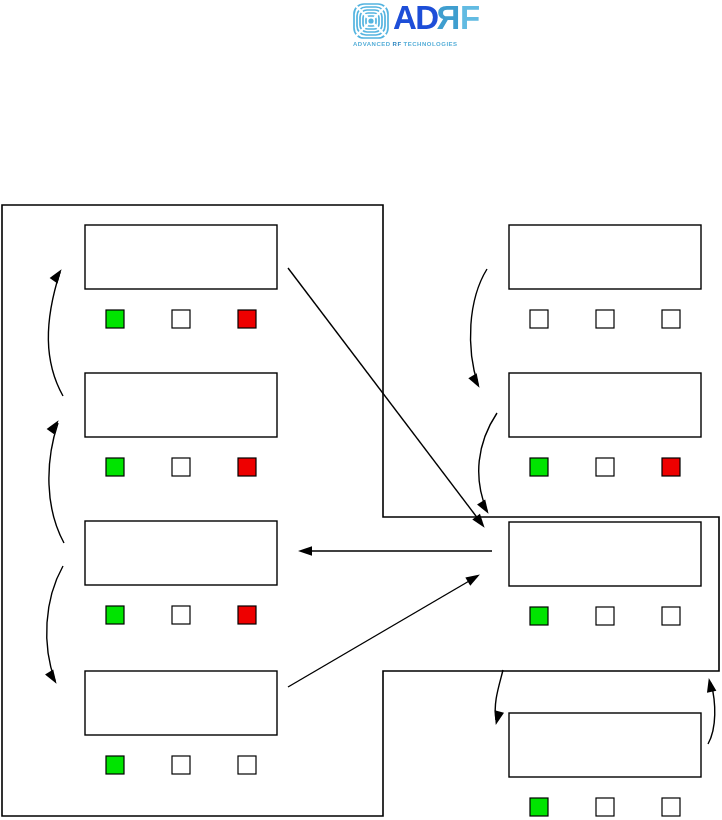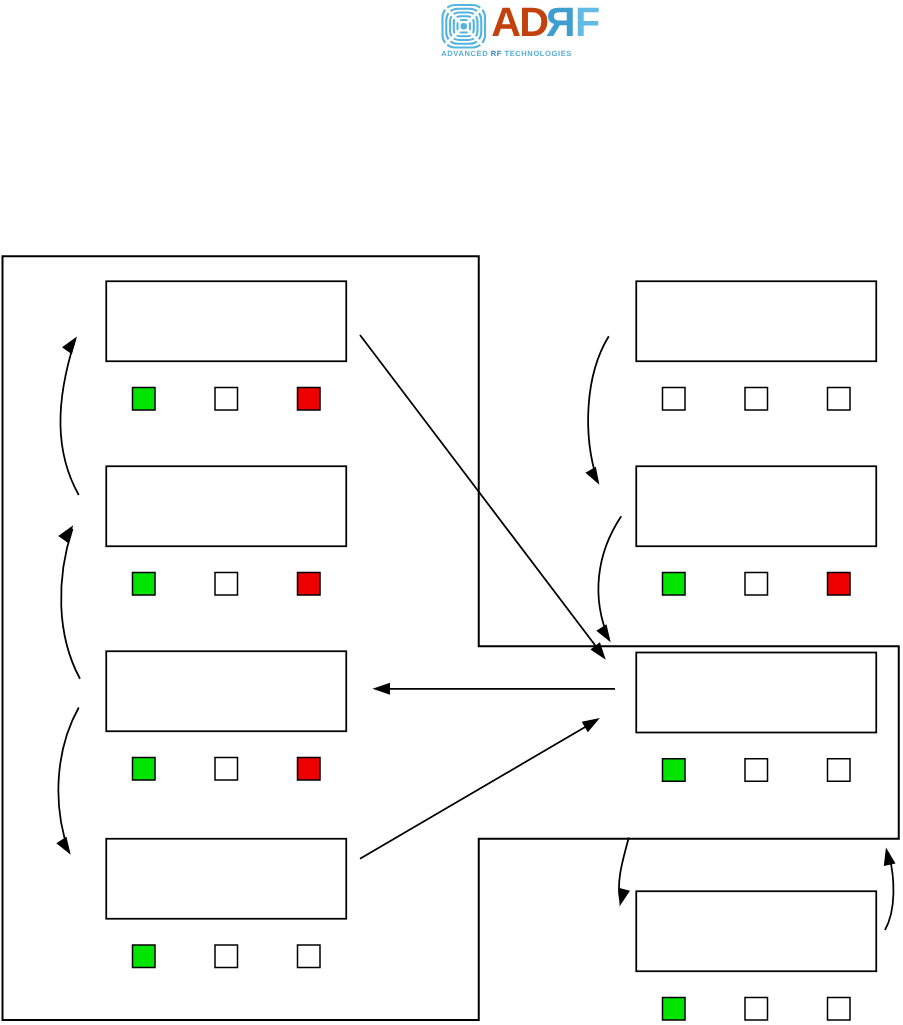--- a/index.html
+++ b/index.html
@@ -43,21 +43,21 @@
         <rect class="icon-stroke" x="11" y="11" width="16" height="16" rx="5" stroke="#54b4e0"></rect>
         <rect class="icon-stroke" x="14" y="14" width="10" height="10" rx="3.5" stroke="#54b4e0"></rect>
       </g>
       <g stroke="#ffffff" stroke-width="2.4">
         <line x1="1" y1="1" x2="37" y2="37"></line>
         <line x1="37" y1="1" x2="1" y2="37"></line>
       </g>
       <circle class="icon-fill" cx="19" cy="19" r="2.6" fill="#54b4e0"></circle>
     </svg>
     <div class="wordmark">
-      <span class="wm-ad" style="color: #c2410c;">AD</span><span class="wm-r" style="color: rgb(63, 158, 207);">R</span><span class="wm-f" style="color: rgb(98, 187, 226);">F</span>
+      <span class="wm-ad" style="color: #1d4ed8;">AD</span><span class="wm-r" style="color: rgb(63, 158, 207);">R</span><span class="wm-f" style="color: rgb(98, 187, 226);">F</span>
     </div>
     <div class="tagline" style="color: rgb(85, 174, 216);">
       <span class="tag-p1">ADVANCED</span><span class="tag-rf" style="color: rgb(46, 134, 192);">RF</span><span class="tag-p2">TECHNOLOGIES</span>
     </div>
   </div>
 
   <svg id="diagram" width="722" height="820" viewBox="0 0 722 820">
       <path d="M 2 205 H 383 V 517 H 719 V 671 H 383 V 816 H 2 Z" fill="none" stroke="#000000" stroke-width="1.6"></path>
       <g>
         <path d="M 63 396 C 44 362 44 322 60 272" fill="none" stroke="#000000" stroke-width="1.4"></path>

